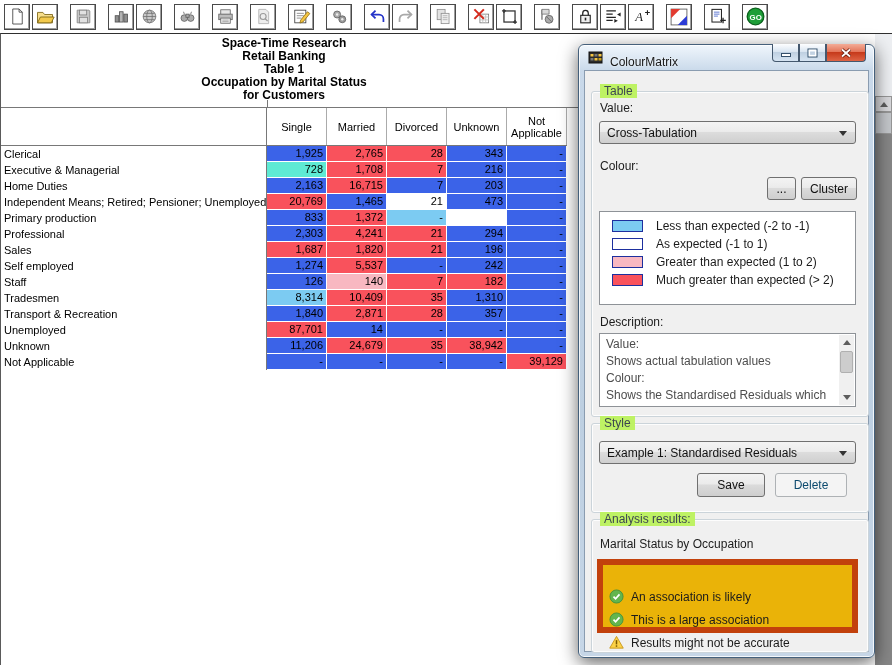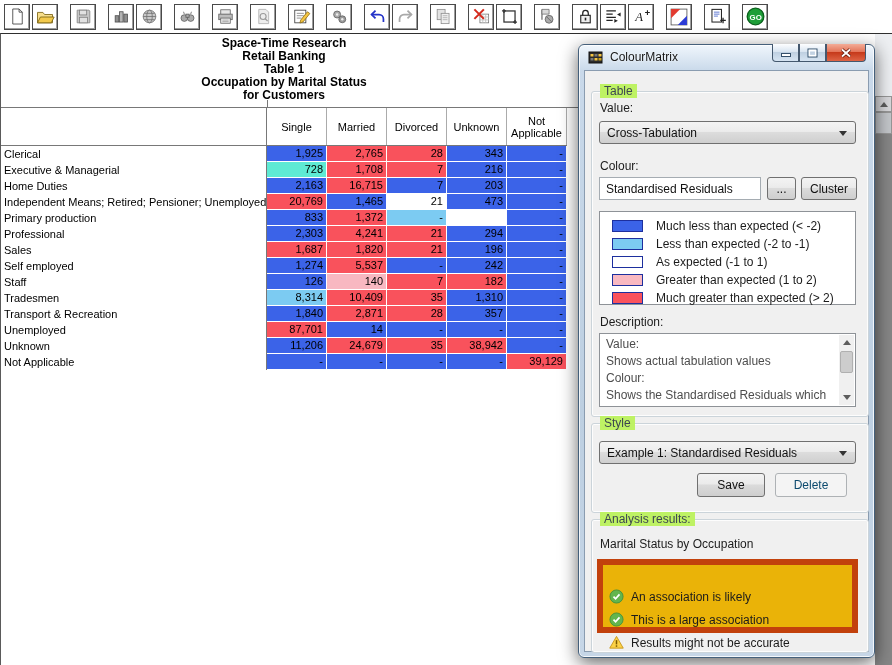--- a/index.html
+++ b/index.html
@@ -36,21 +36,21 @@
   .rs-btn{position:absolute;left:0;right:0;top:62px;height:16px;background:#D8D8DB;border:1px solid #979797;
     box-sizing:border-box;display:flex;align-items:center;justify-content:center;}
   .rs-thumb{position:absolute;left:0;right:0;top:78px;height:22px;background:#C3C6CA;border:1px solid #979797;box-sizing:border-box;}
   .arr-up{width:0;height:0;border-left:4px solid transparent;border-right:4px solid transparent;border-bottom:5px solid #5d5d5d;}
   .arr-dn{width:0;height:0;border-left:4px solid transparent;border-right:4px solid transparent;border-top:5px solid #5d5d5d;}
   
   .dialog{position:absolute;left:578px;top:44px;width:297px;height:614px;border-radius:6px;
     background:linear-gradient(#F0F6FC,#C9D9EA 26px,#BDCFE1 60%,#C6D6E7);
     border:1px solid #45607b;box-sizing:border-box;
     box-shadow:0 5px 18px rgba(0,0,0,.6), inset 0 0 0 1px rgba(255,255,255,.8);}
-  .dlg-title{position:absolute;left:9px;top:5px;display:flex;align-items:flex-start;gap:6px;
+  .dlg-title{position:absolute;left:9px;top:5px;display:flex;align-items:flex-end;gap:6px;
     font-size:12px;color:#161616;text-shadow:0 0 3px #fff;}
   .caption-btns{position:absolute;top:-1px;right:8px;display:flex;}
   .cap-btn{width:27px;height:18px;border:1px solid #44586E;border-top:none;box-sizing:border-box;
     background:linear-gradient(#FDFEFF,#D9E5F1 45%,#BFD0E1 50%,#D6E4F2);
     display:flex;align-items:center;justify-content:center;}
   .cap-btn.first{border-radius:0 0 0 4px;}
   .cap-close{width:40px;border-radius:0 0 4px 0;
     background:linear-gradient(#F3AC97,#E4765A 45%,#C63A1B 50%,#DE6445);}
   .dlg-client{position:absolute;left:5px;right:5px;top:25px;bottom:5px;background:#F0F0F0;
     border:1px solid #8a9cb0;box-sizing:border-box;}
@@ -496,28 +496,23 @@
 
     <div class="grp" style="left:6px;top:20px;width:276px;height:324px;">
       <span class="grp-label">Table</span>
     </div>
     <div class="lbl" style="left:15px;top:30px;">Value:</div>
     <div class="combo" style="left:14px;top:50px;width:257px;">
       <span>Cross-Tabulation</span>
       <span class="combo-arrow"></span>
     </div>
     <div class="lbl" style="left:15px;top:88px;">Colour:</div>
-    <input class="tbox" style="left: 14px; top: 106px; width: 162px;" value="Standardised Residuals">
     <div class="w7btn" style="left:182px;top:106px;width:29px;height:23px;">...</div>
     <div class="w7btn" style="left:216px;top:106px;width:56px;height:23px;">Cluster</div>
     <div class="legend-box" style="left:14px;top:140px;width:257px;height:94px;">
-        <div class="legend-item">
-          <div class="swatch" style="background: rgb(59, 99, 232);"></div>
-          <div class="legend-text">Much less than expected (&lt; -2)</div>
-        </div>
         <div class="legend-item">
           <div class="swatch" style="background: rgb(124, 203, 242);"></div>
           <div class="legend-text">Less than expected (-2 to -1)</div>
         </div>
         <div class="legend-item">
           <div class="swatch" style="background: rgb(255, 255, 255);"></div>
           <div class="legend-text">As expected (-1 to 1)</div>
         </div>
         <div class="legend-item">
           <div class="swatch" style="background: rgb(248, 184, 193);"></div>

